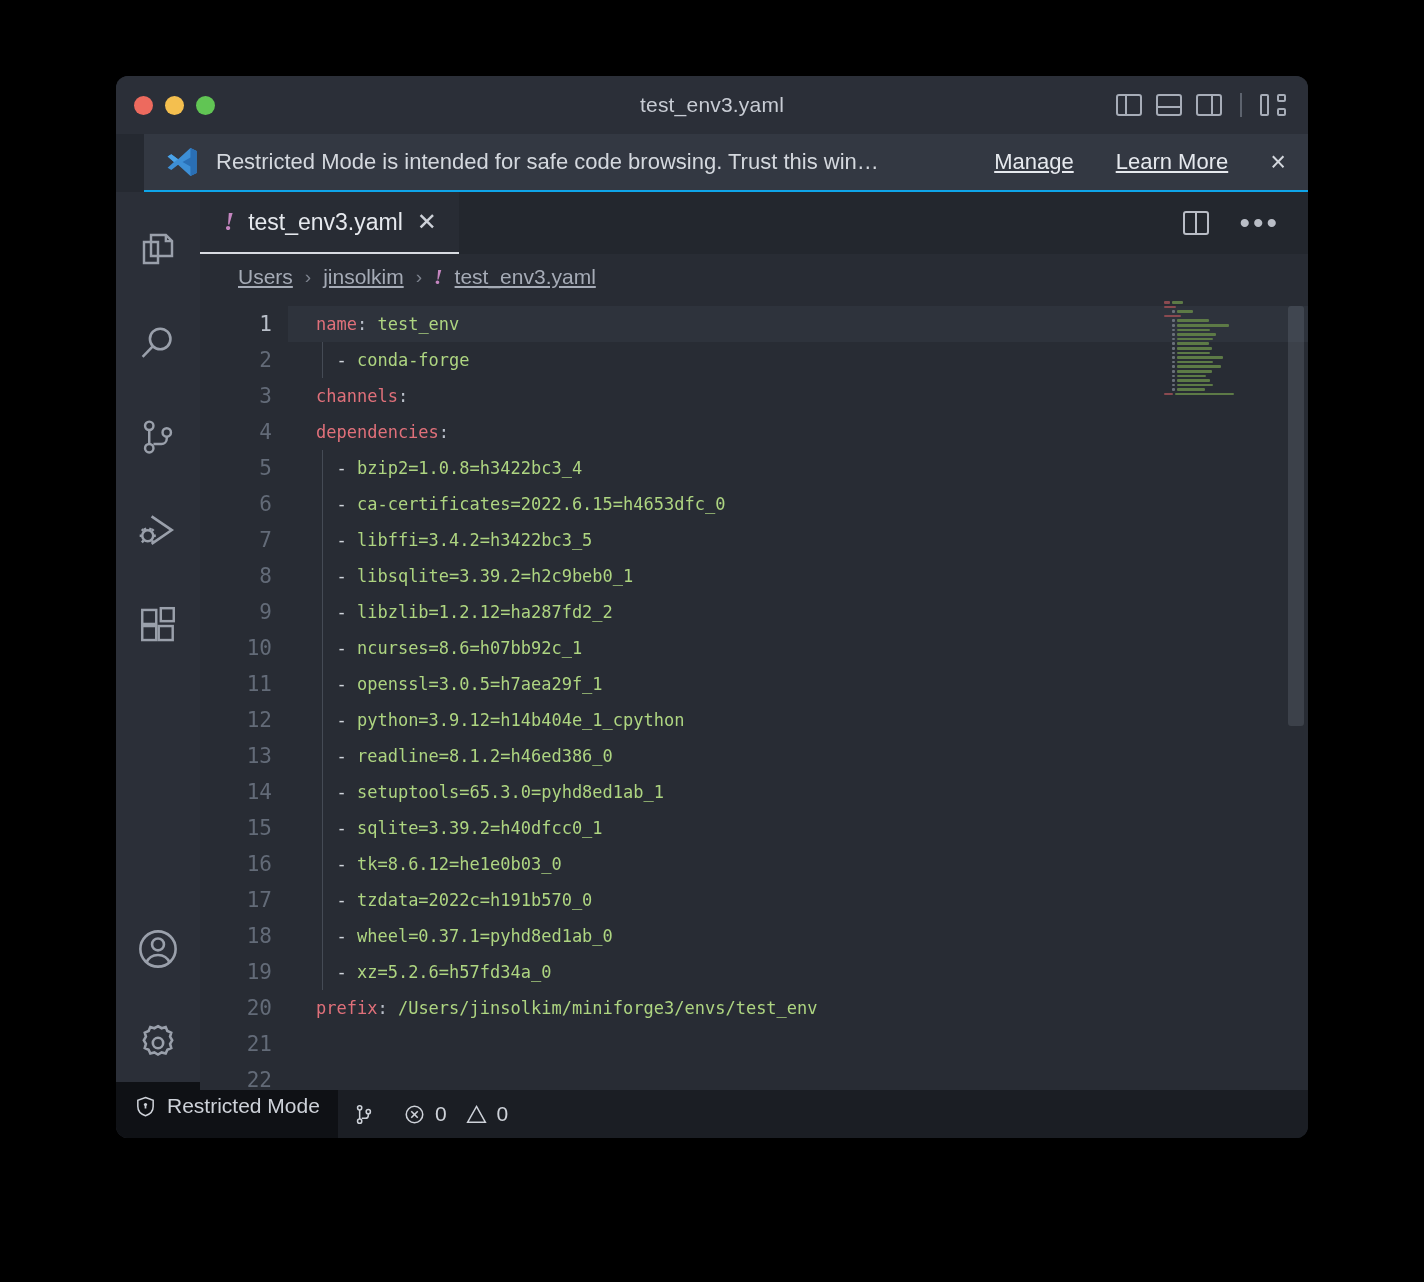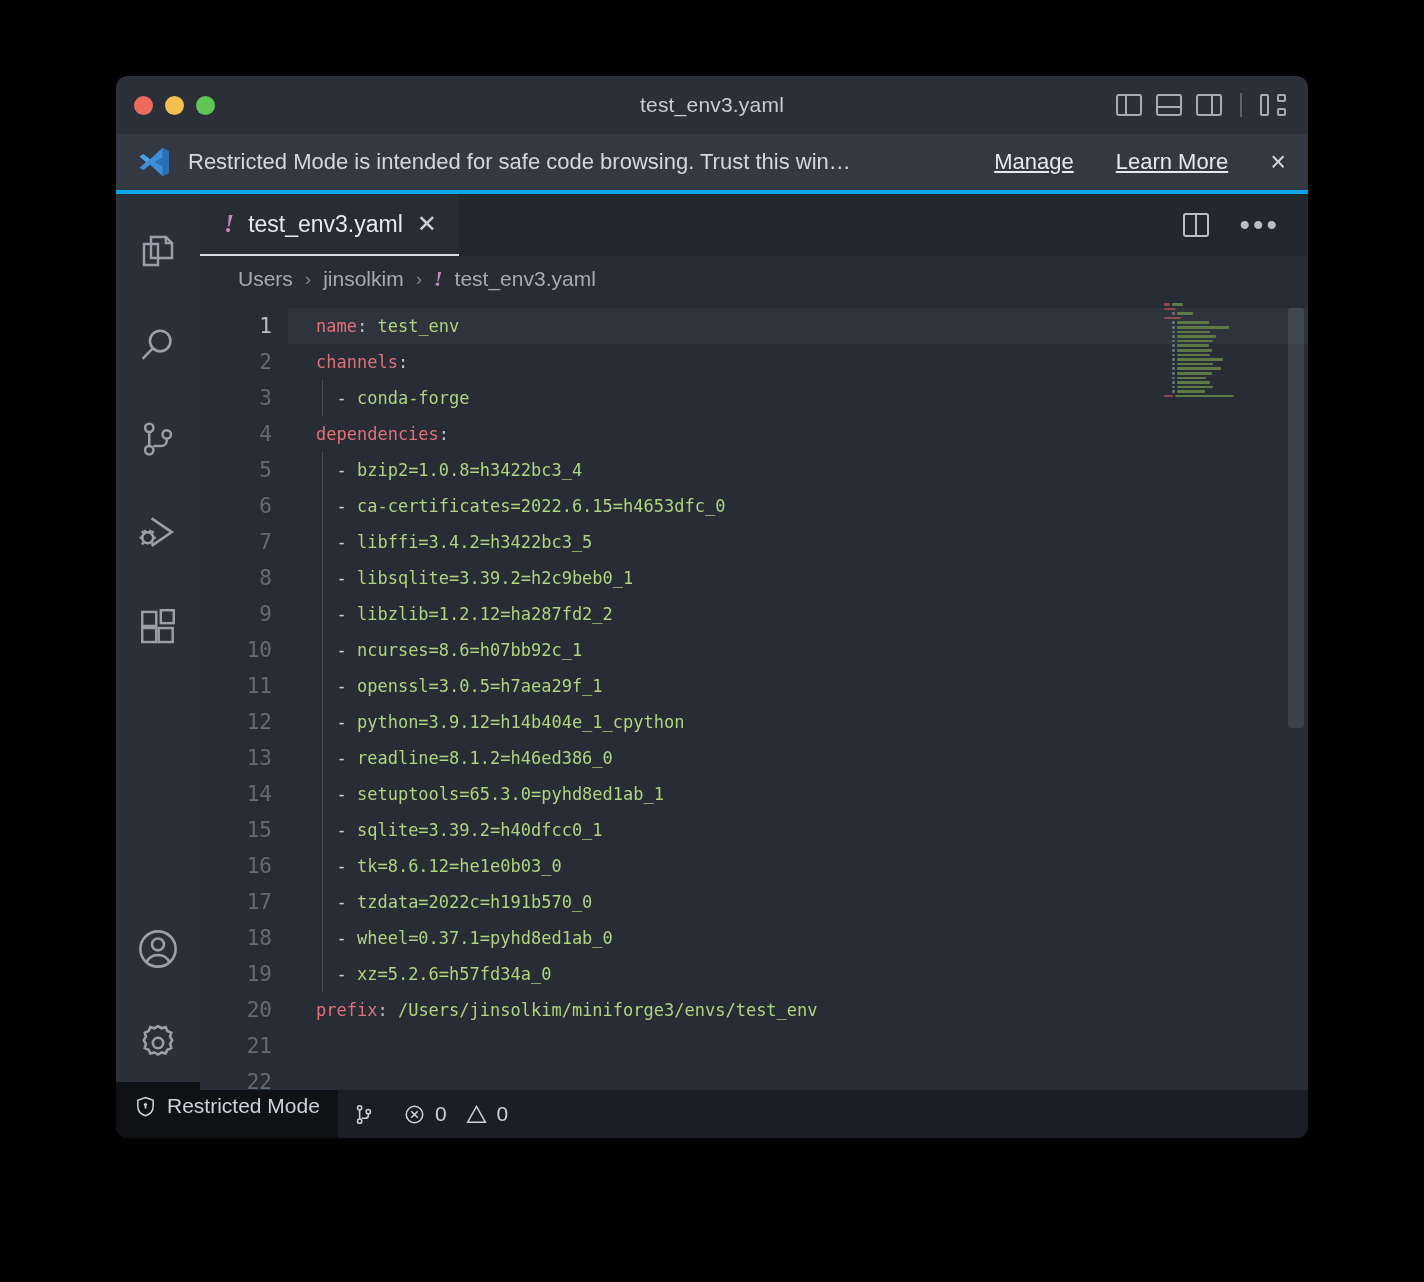--- a/index.html
+++ b/index.html
@@ -129,21 +129,22 @@
   .customize-ic .cr2 { bottom: 0; }
 
   
   .banner {
     height: 56px;
     background: #333842;
     display: flex;
     align-items: center;
     padding: 0 0 0 20px;
     flex: 0 0 auto;
-    border-bottom: 4px solid #0ea5e9;
+    border-bottom: 2px solid #0ea5e9;
+    margin-left: 28px;
   }
   .vscode-logo { width: 36px; height: 36px; flex: 0 0 auto; }
   .banner-text {
     color: #d4d8de;
     font-size: 22px;
     margin-left: 16px;
     white-space: nowrap;
     overflow: hidden;
     flex: 1 1 auto;
   }
@@ -277,21 +278,21 @@
     color: #a5abb6;
   }
   .bc-sep { color: #7d838e; font-size: 19px; }
   .bc-warn {
     color: #c586c0;
     font-size: 22px;
     font-weight: bold;
     font-style: italic;
     font-family: "Liberation Serif", serif;
   }
-  .bc-item { cursor: pointer; white-space: nowrap; }
+  .bc-item { cursor: pointer; white-space: nowrap; text-decoration: underline; }
 
   
   .editor {
     flex: 1 1 auto;
     position: relative;
     background: #282c34;
     overflow: hidden;
     display: flex;
   }
   .gutter {
@@ -566,22 +567,22 @@
               <div class="ln">16</div>
               <div class="ln">17</div>
               <div class="ln">18</div>
               <div class="ln">19</div>
               <div class="ln">20</div>
               <div class="ln">21</div>
               <div class="ln">22</div>
             </div>
           <div class="code" id="codelines">
               <div class="cline hl"><span class="tok-key">name</span><span class="tok-colon">:</span><span class="tok-val"> test_env</span></div>
+              <div class="cline"><span class="indent"></span><span class="tok-dash">  - </span><span class="tok-val">conda-forge</span></div>
               <div class="cline"><span class="tok-key">channels</span><span class="tok-colon">:</span></div>
-              <div class="cline"><span class="indent"></span><span class="tok-dash">  - </span><span class="tok-val">conda-forge</span></div>
               <div class="cline"><span class="tok-key">dependencies</span><span class="tok-colon">:</span></div>
               <div class="cline"><span class="indent"></span><span class="tok-dash">  - </span><span class="tok-val">bzip2=1.0.8=h3422bc3_4</span></div>
               <div class="cline"><span class="indent"></span><span class="tok-dash">  - </span><span class="tok-val">ca-certificates=2022.6.15=h4653dfc_0</span></div>
               <div class="cline"><span class="indent"></span><span class="tok-dash">  - </span><span class="tok-val">libffi=3.4.2=h3422bc3_5</span></div>
               <div class="cline"><span class="indent"></span><span class="tok-dash">  - </span><span class="tok-val">libsqlite=3.39.2=h2c9beb0_1</span></div>
               <div class="cline"><span class="indent"></span><span class="tok-dash">  - </span><span class="tok-val">libzlib=1.2.12=ha287fd2_2</span></div>
               <div class="cline"><span class="indent"></span><span class="tok-dash">  - </span><span class="tok-val">ncurses=8.6=h07bb92c_1</span></div>
               <div class="cline"><span class="indent"></span><span class="tok-dash">  - </span><span class="tok-val">openssl=3.0.5=h7aea29f_1</span></div>
               <div class="cline"><span class="indent"></span><span class="tok-dash">  - </span><span class="tok-val">python=3.9.12=h14b404e_1_cpython</span></div>
               <div class="cline"><span class="indent"></span><span class="tok-dash">  - </span><span class="tok-val">readline=8.1.2=h46ed386_0</span></div>

